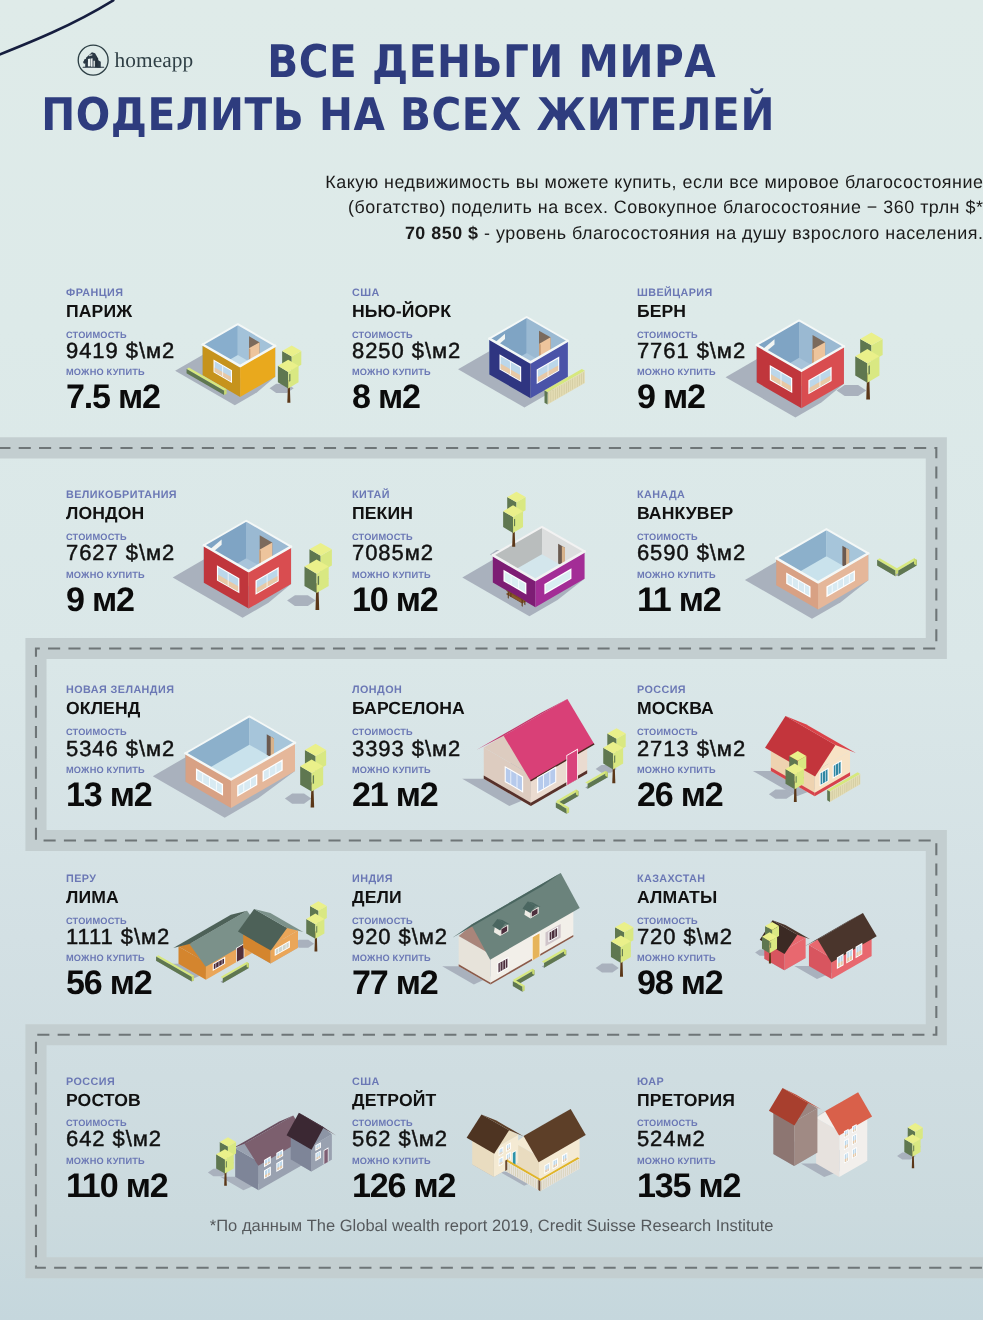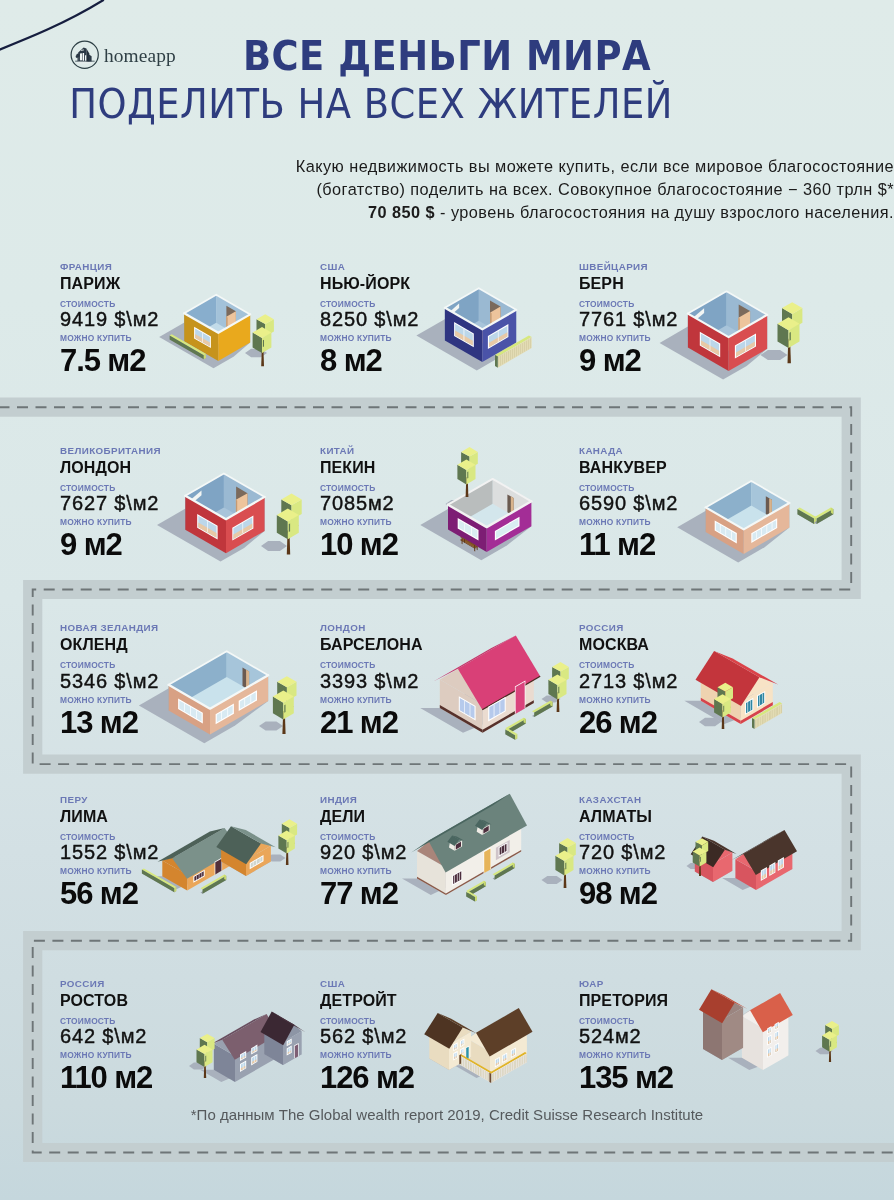--- a/index.html
+++ b/index.html
@@ -15,21 +15,21 @@
 
   
   #logo{position:absolute;left:70px;top:40px;width:120px;height:32px;}
   #logoMark{position:absolute;left:0;top:0;width:30px;height:30px;}
   #logoText{position:absolute;left:34px;top:5.5px;font-family:"Liberation Serif",serif;font-size:19.4px;color:#2f3f45;letter-spacing:.1px;line-height:19px;}
 
   
   #t1{position:absolute;left:0;top:35.5px;width:894px;text-align:center;font-size:41px;font-weight:bold;
       font-family:"DejaVu Sans Condensed","DejaVu Sans",sans-serif;
       color:#2e3c7e;letter-spacing:.5px;line-height:1;}
-  #t2{position:absolute;left:0;top:83.8px;width:742px;text-align:center;font-size:41px;font-weight:normal;
+  #t2{position:absolute;left:0;top:83.8px;width:742px;text-align:center;font-size:41px;font-weight:bold;
       font-family:"DejaVu Sans Condensed","DejaVu Sans",sans-serif;
       color:#2e3c7e;letter-spacing:.5px;line-height:1;}
 
   
   #sub{position:absolute;left:0;top:154.5px;width:894px;text-align:right;font-size:16.3px;color:#1b1b1b;line-height:23px;letter-spacing:.45px;}
   #sub b{font-weight:bold;}
 
   
   .card{position:absolute;width:250px;height:120px;}
   .card>div{position:absolute;left:0;white-space:nowrap;}
@@ -153,21 +153,21 @@
    <div class="city">МОСКВА</div>
    <div class="lbl">СТОИМОСТЬ</div>
    <div class="val">2713 $\м2</div>
    <div class="lbl lbl2">МОЖНО КУПИТЬ</div>
    <div class="big">26 м2</div>
   </div>
   <div class="card" style="left:60px;top:796.7px">
    <div class="country">ПЕРУ</div>
    <div class="city">ЛИМА</div>
    <div class="lbl">СТОИМОСТЬ</div>
-   <div class="val">1552 $\м2</div>
+   <div class="val">1111 $\м2</div>
    <div class="lbl lbl2">МОЖНО КУПИТЬ</div>
    <div class="big">56 м2</div>
   </div>
   <div class="card" style="left:320px;top:796.7px">
    <div class="country">ИНДИЯ</div>
    <div class="city">ДЕЛИ</div>
    <div class="lbl">СТОИМОСТЬ</div>
    <div class="val">920 $\м2</div>
    <div class="lbl lbl2">МОЖНО КУПИТЬ</div>
    <div class="big">77 м2</div>

